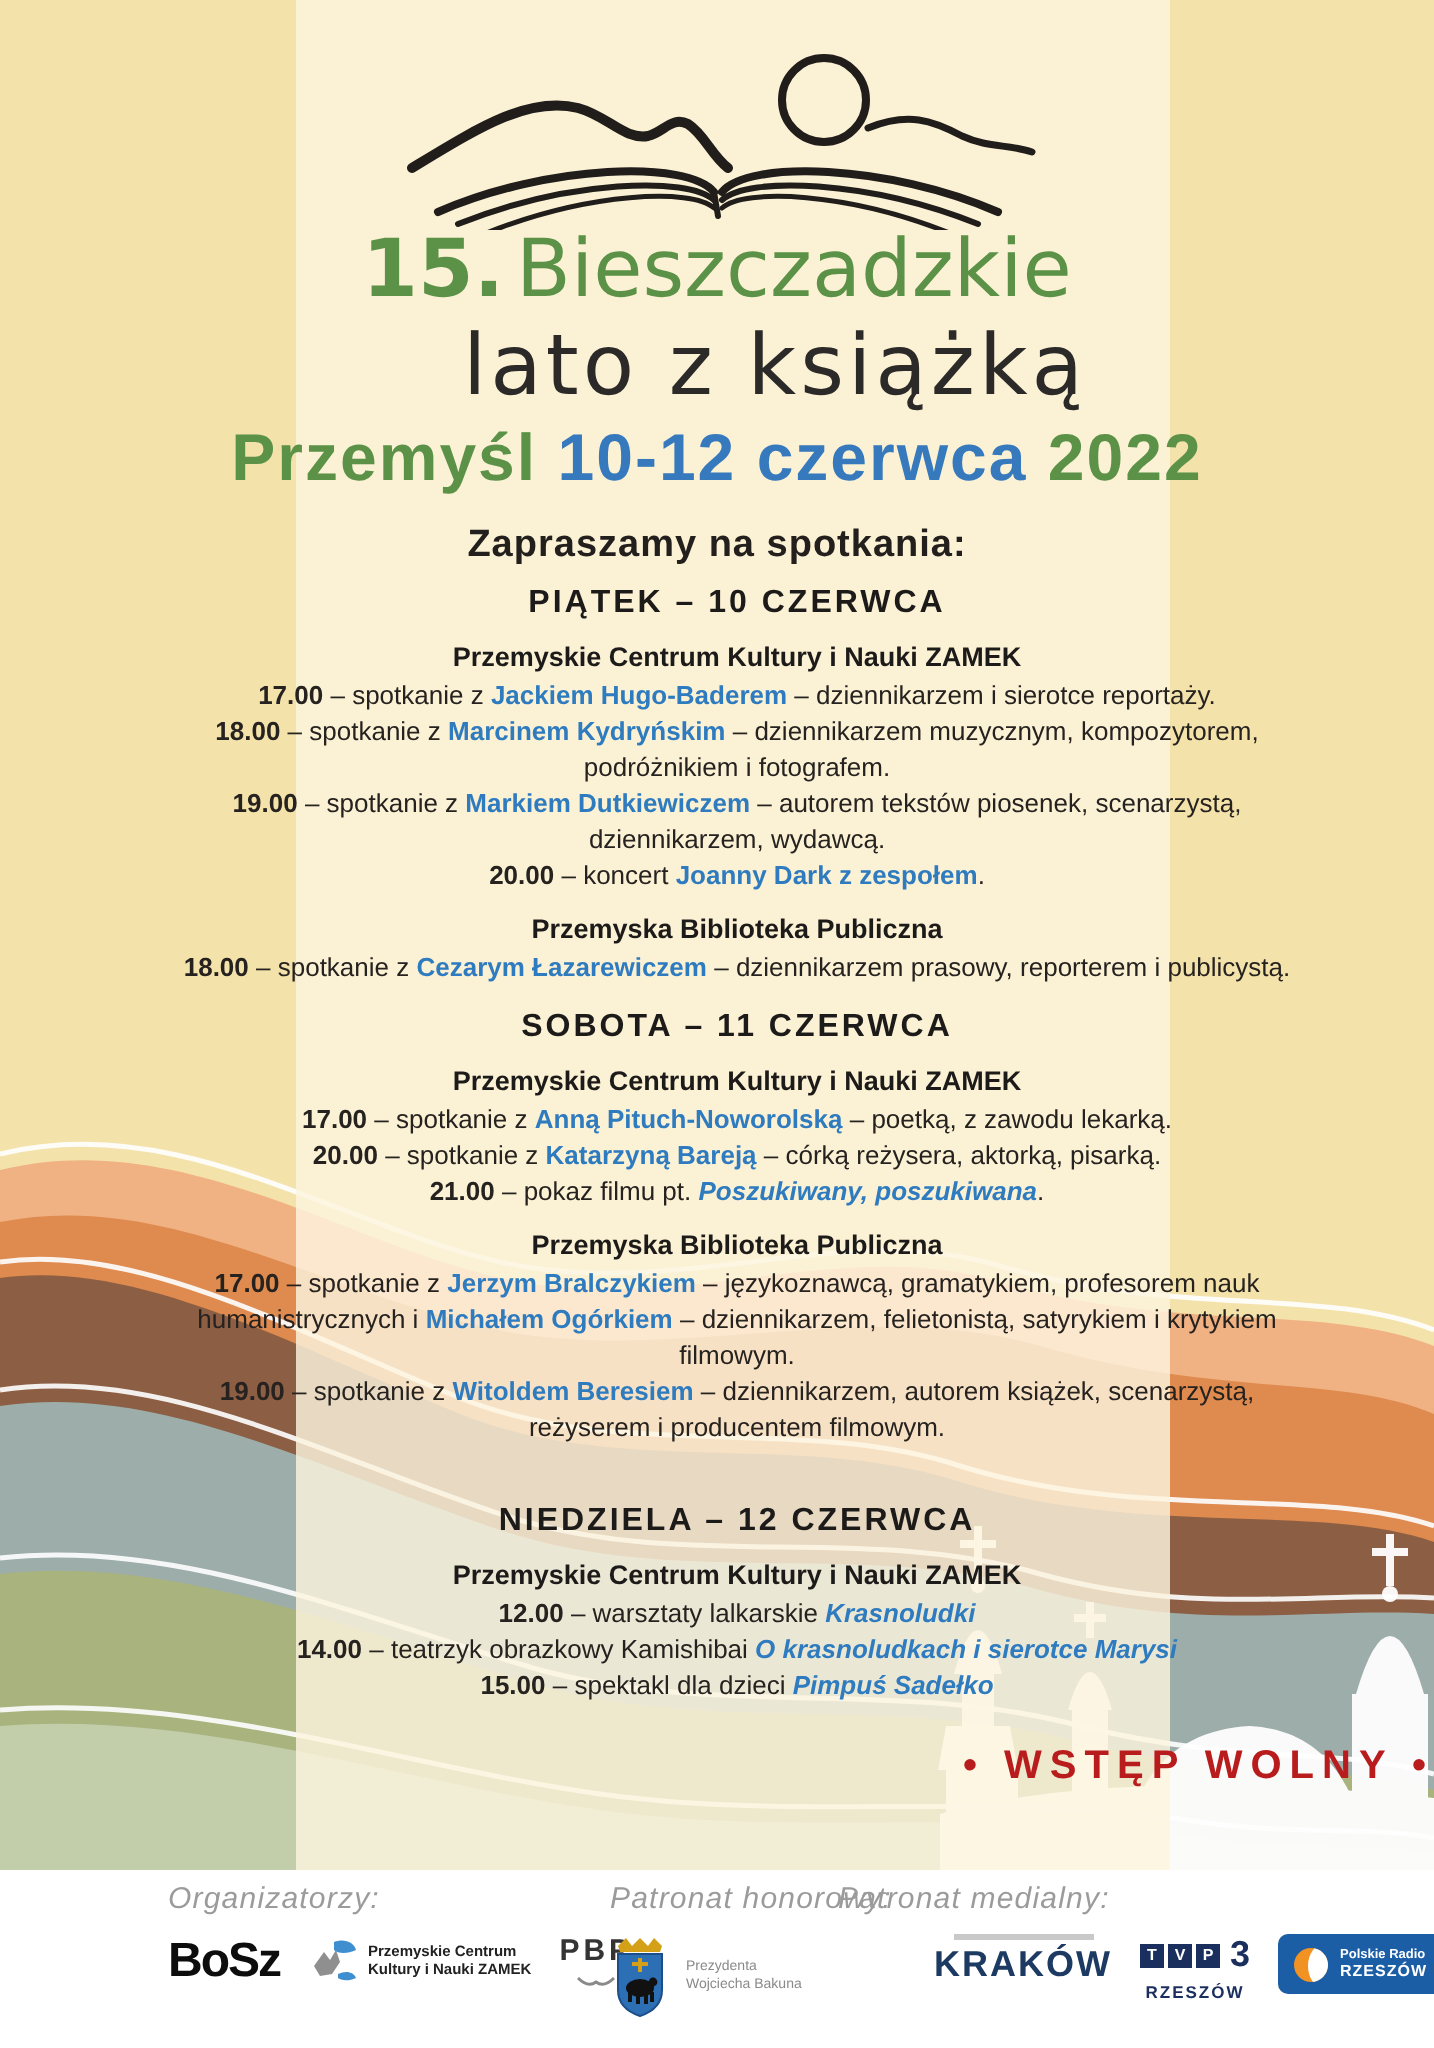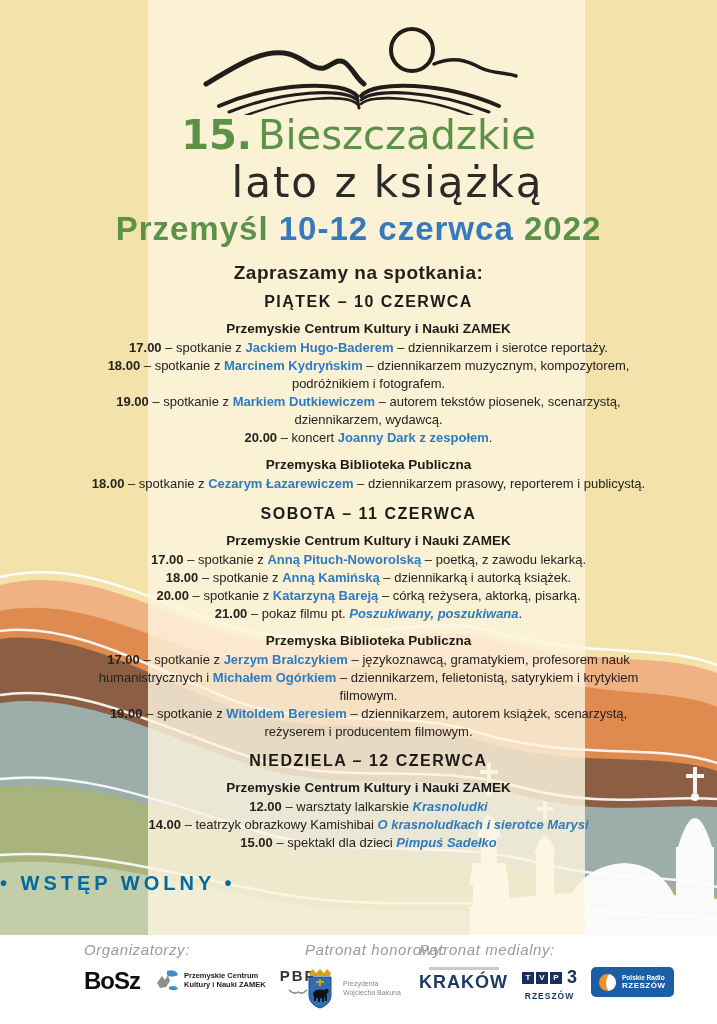--- a/index.html
+++ b/index.html
@@ -33,37 +33,37 @@
   .dayblock{position:absolute;width:100%;text-align:center;color:#26221f;padding-left:10px;}
   .day1{top:293px;} .day2{top:505px;} .day3{top:752px;}
   .day-title{font-size:16px;font-weight:bold;letter-spacing:1.5px;margin:0 0 8px;color:#1d1b19;}
   .venue{max-width:560px;margin:0 auto;}
   .venue-name{font-size:13.5px;font-weight:bold;margin:10px 0 3px;color:#1d1b19;}
   .event{font-size:13px;line-height:18px;margin:0;}
   .event .t{font-weight:bold;}
   .event .n{color:#2e7bbf;font-weight:bold;}
   .event .i{color:#2e7bbf;font-weight:bold;font-style:italic;}
 
-  .admission{position:absolute;top:872px;width:100%;text-align:left;
-             font-size:20px;font-weight:bold;letter-spacing:4px;color:#0369a1;}
+  .admission{position:absolute;top:872px;width:100%;text-align:right;
+             font-size:20px;font-weight:bold;letter-spacing:4px;color:#b91c1c;}
 
   
   .footer{position:absolute;left:0;top:935px;width:717px;height:89px;background:#ffffff;z-index:4;}
   .fgroup{position:absolute;top:6px;}
   .g-org{left:84px;} .g-hon{left:305px;} .g-med{left:419px;}
   .flabel{font-size:15px;color:#9b9b9b;letter-spacing:0.6px;margin:0 0 9px;font-style:italic;}
   .frow{display:flex;align-items:flex-start;gap:14px;}
   .bosz{font-size:24px;font-weight:900;color:#0d0d0d;letter-spacing:-1px;}
   .zamek{display:flex;align-items:center;gap:4px;}
   .zamek-text{font-size:7.5px;font-weight:bold;color:#222;line-height:9px;text-align:left;}
   .pbp{text-align:center;}
   .pbp-letters{font-size:15px;font-weight:bold;color:#343434;letter-spacing:2px;}
   .crest-wrap{display:flex;align-items:center;gap:8px;}
   .crest-cap{font-size:7px;color:#8a8a8a;line-height:9px;text-align:left;}
-  .krakow{position:relative;text-align:center;}
+  .krakow{position:relative;text-align:center;margin-left:48px;}
   .krakow-strip{height:3px;width:70px;background:#c9c9c9;margin:0 auto 2px;}
   .krakow-word{font-size:18px;font-weight:900;color:#1d3a63;letter-spacing:1px;}
   .tvp{text-align:center;}
   .tvp-row{display:flex;align-items:center;justify-content:center;gap:2px;}
   .tvp-box{width:12px;height:12px;background:#1a2f5e;color:#fff;font-size:8px;font-weight:bold;
            display:flex;align-items:center;justify-content:center;}
   .tvp-3{font-size:18px;font-weight:900;color:#1a2f5e;margin-left:3px;}
   .tvp-city{font-size:8.5px;font-weight:bold;color:#1a2f5e;letter-spacing:1px;margin-top:3px;}
   .radio{display:flex;align-items:center;gap:6px;background:#1b5ea6;border-radius:5px;
          padding:4px 8px;height:22px;}
@@ -153,21 +153,20 @@
         <p class="venue-name">Przemyska Biblioteka Publiczna</p>
         <p class="event"><span class="t">18.00</span><span> – spotkanie z </span><span class="n">Cezarym Łazarewiczem</span><span> – dziennikarzem prasowy, reporterem i publicystą.</span></p>
       </div>
     </div>
 
     <div class="dayblock day2">
       <p class="day-title">SOBOTA – 11 CZERWCA</p>
       <div class="venue">
         <p class="venue-name">Przemyskie Centrum Kultury i Nauki ZAMEK</p>
         <p class="event"><span class="t">17.00</span><span> – spotkanie z </span><span class="n">Anną Pituch-Noworolską</span><span> – poetką, z zawodu lekarką.</span></p>
-        <p class="event"><span class="t">18.00</span><span> – spotkanie z </span><span class="n">Anną Kamińską</span><span> – dziennikarką i autorką książek.</span></p>
         <p class="event"><span class="t">20.00</span><span> – spotkanie z </span><span class="n">Katarzyną Bareją</span><span> – córką reżysera, aktorką, pisarką.</span></p>
         <p class="event"><span class="t">21.00</span><span> – pokaz filmu pt. </span><span class="i">Poszukiwany, poszukiwana</span><span>.</span></p>
       </div>
       <div class="venue">
         <p class="venue-name">Przemyska Biblioteka Publiczna</p>
         <p class="event"><span class="t">17.00</span><span> – spotkanie z </span><span class="n">Jerzym Bralczykiem</span><span> – językoznawcą, gramatykiem, profesorem nauk humanistrycznych i </span><span class="n">Michałem Ogórkiem</span><span> – dziennikarzem, felietonistą, satyrykiem i krytykiem filmowym.</span></p>
         <p class="event"><span class="t">19.00</span><span> – spotkanie z </span><span class="n">Witoldem Beresiem</span><span> – dziennikarzem, autorem książek, scenarzystą, reżyserem i producentem filmowym.</span></p>
       </div>
     </div>
 

